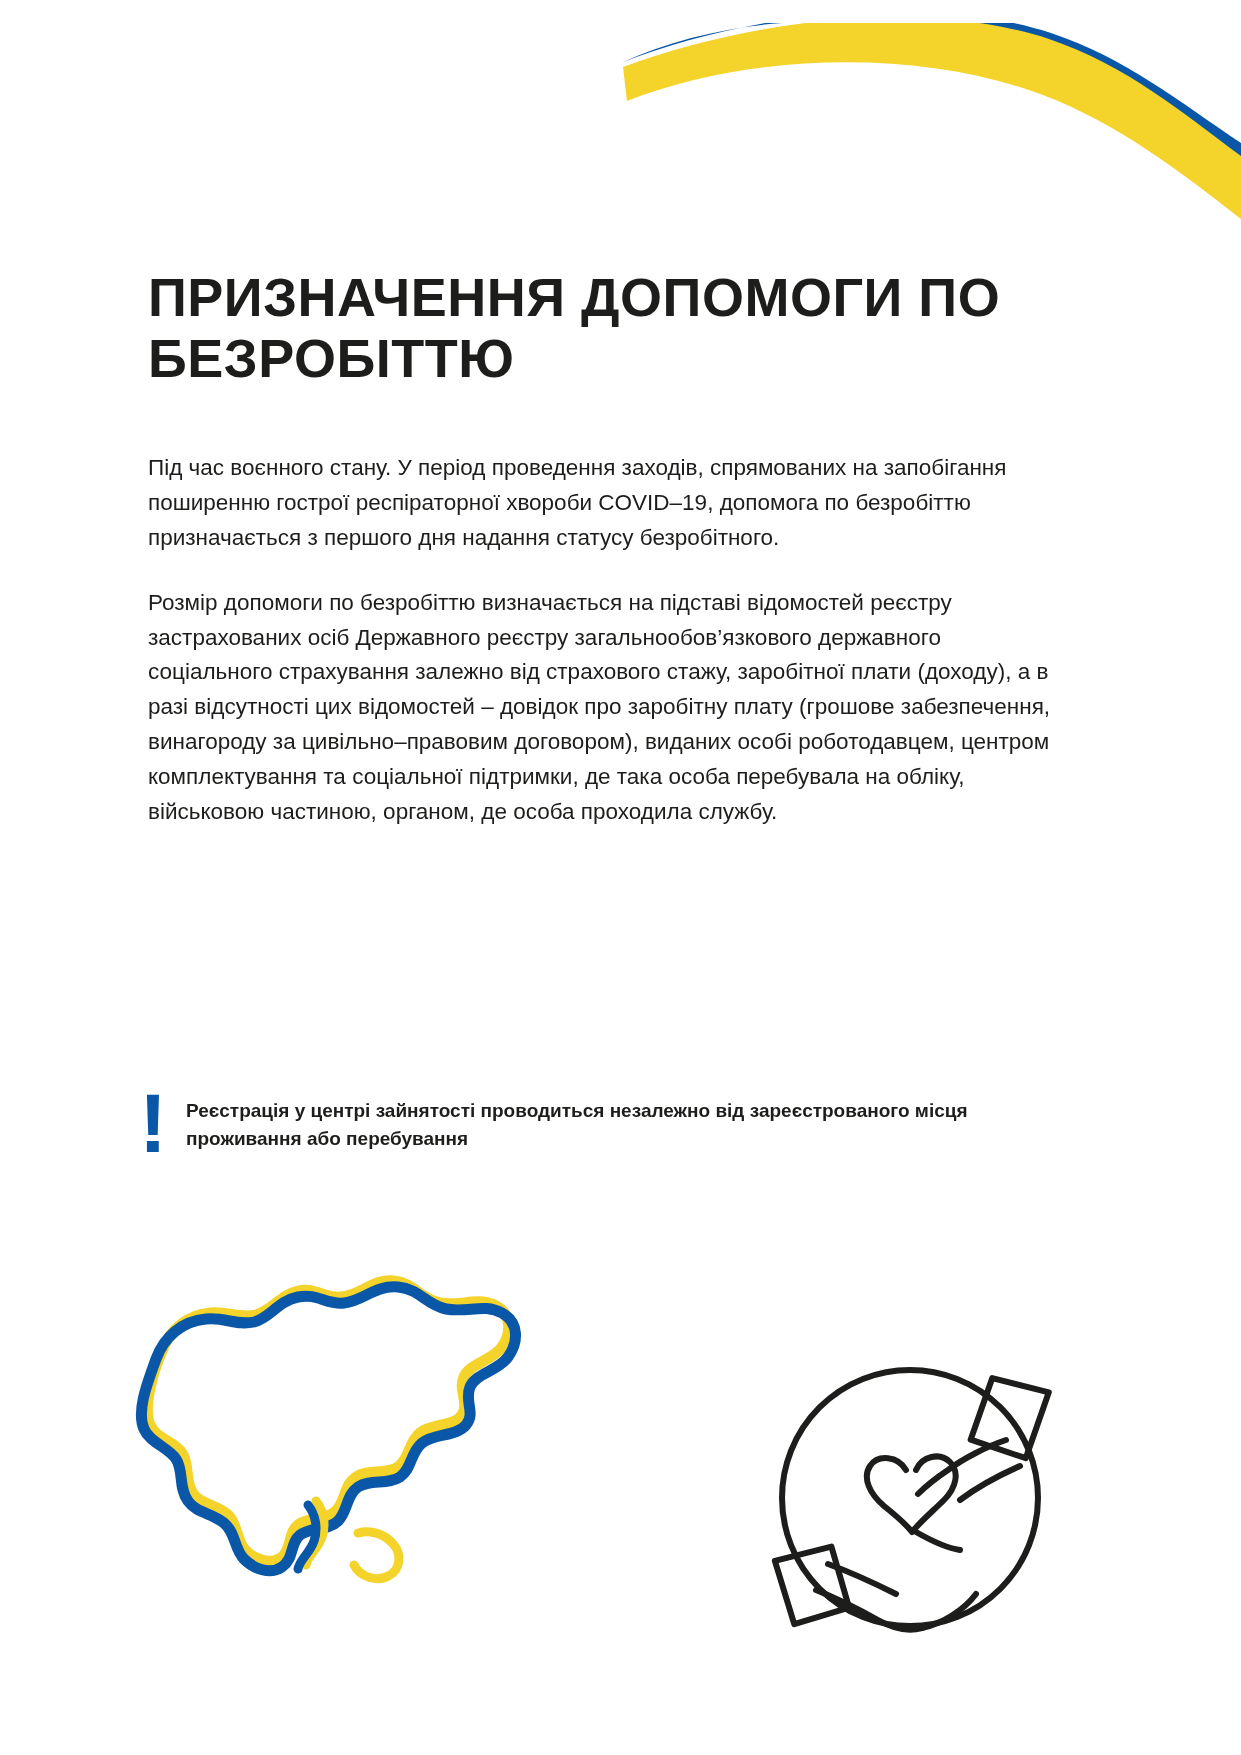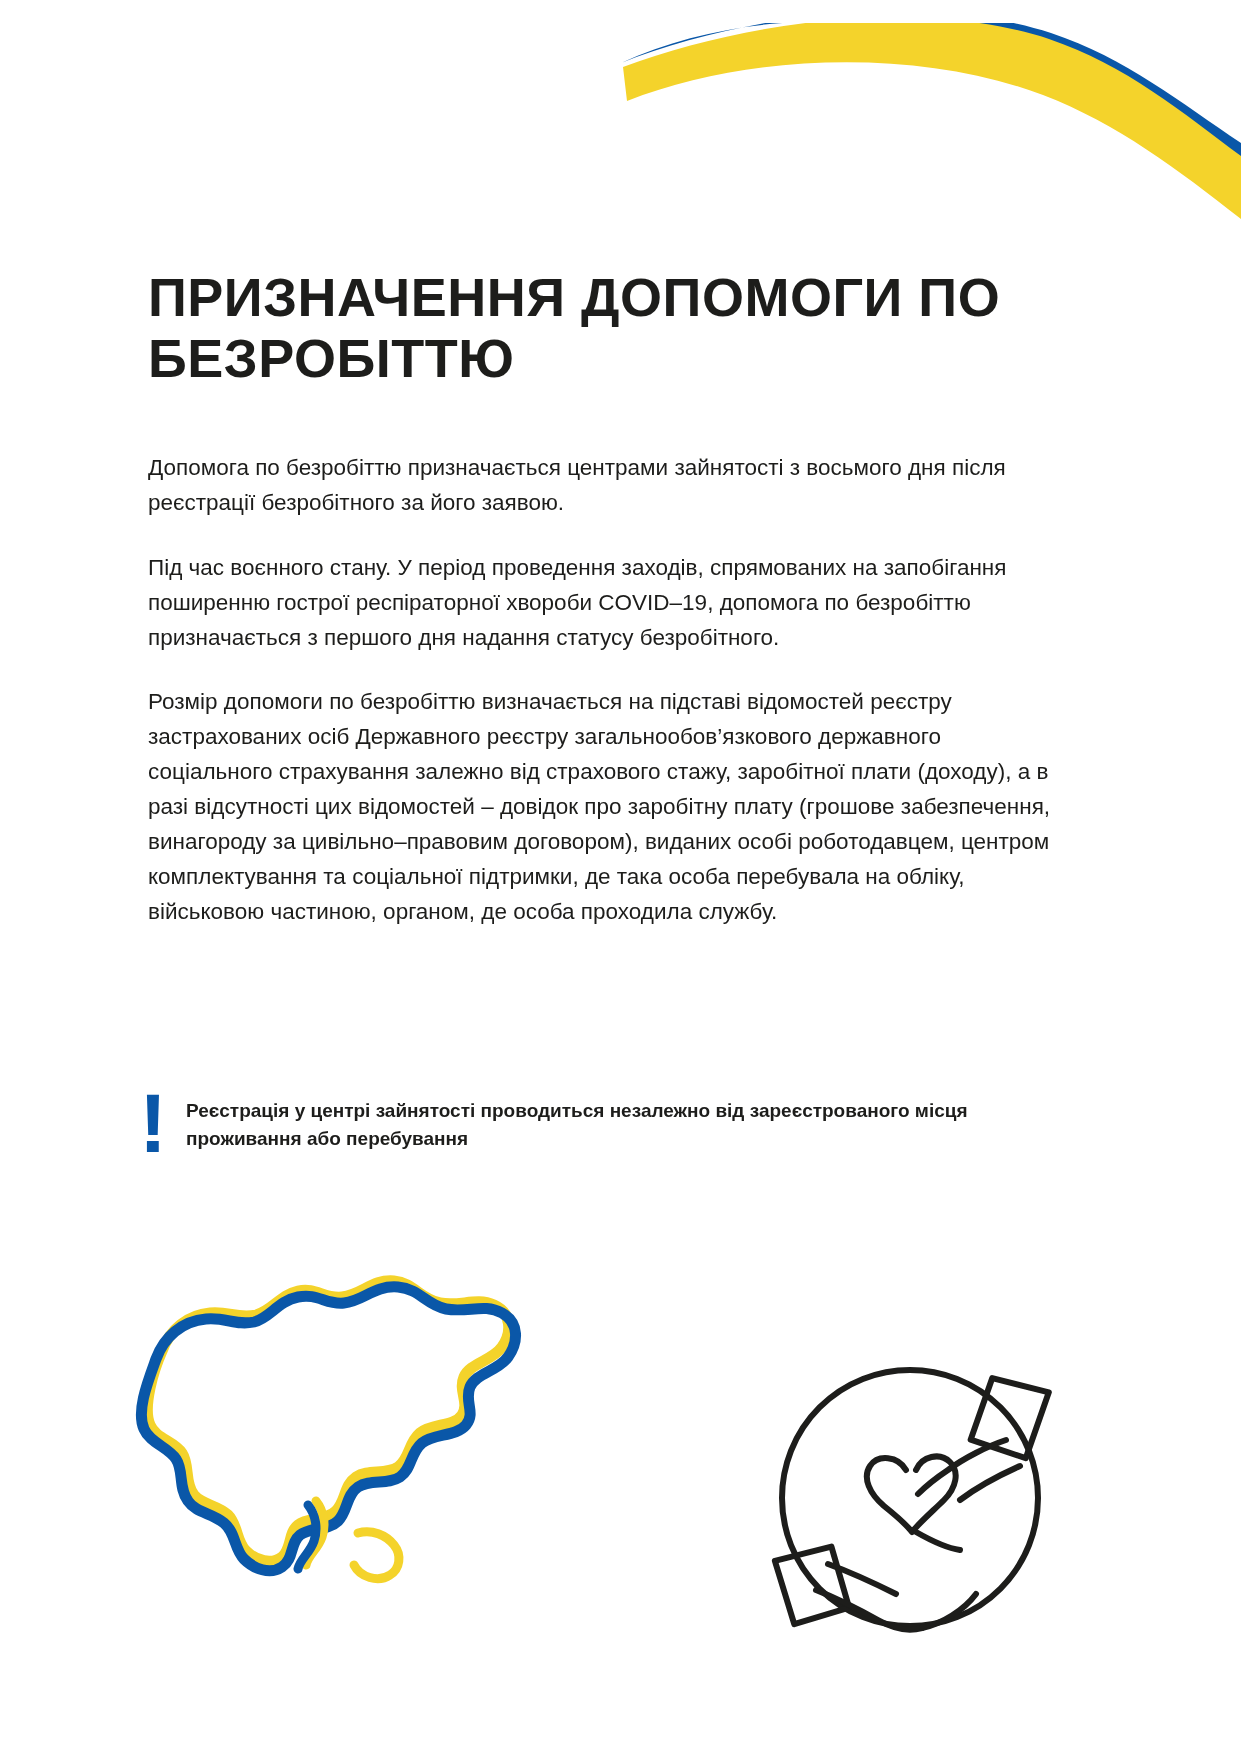--- a/index.html
+++ b/index.html
@@ -115,21 +115,20 @@
 
   <svg class="ribbon" viewBox="0 0 620 220" xmlns="http://www.w3.org/2000/svg">
     <path d="M0 40 C 140 -25, 330 -10, 450 60 C 520 100, 570 150, 620 195 L 620 120 C 560 80, 505 35, 430 10 C 300 -32, 120 -8, 0 40 Z" fill="#0a57a8"></path>
     <path d="M0 40 C 120 -8, 300 -32, 430 10 C 505 35, 560 80, 620 120 L 620 190 C 555 135, 495 90, 420 62 C 295 16, 130 18, 10 68 Z" fill="#f4d32b" opacity="0"></path>
     <path d="M2 44 C 125 -2, 300 -26, 428 16 C 505 42, 562 90, 620 133 L 620 196 C 556 146, 497 101, 422 72 C 297 25, 128 30, 6 78 Z" fill="#f4d32b"></path>
   </svg>
 
   <h1 class="title">ПРИЗНАЧЕННЯ ДОПОМОГИ ПО БЕЗРОБІТТЮ</h1>
 
   <div class="body-copy">
-    <p>Допомога по безробіттю призначається центрами зайнятості з восьмого дня після реєстрації безробітного за його заявою.</p>
     <p>Під час воєнного стану. У період проведення заходів, спрямованих на запобігання поширенню гострої респіраторної хвороби COVID–19, допомога по безробіттю призначається з першого дня надання статусу безробітного.</p>
     <p>Розмір допомоги по безробіттю визначається на підставі відомостей реєстру застрахованих осіб Державного реєстру загальнообов’язкового державного соціального страхування залежно від страхового стажу, заробітної плати (доходу), а в разі відсутності цих відомостей – довідок про заробітну плату (грошове забезпечення, винагороду за цивільно–правовим договором), виданих особі роботодавцем, центром комплектування та соціальної підтримки, де така особа перебувала на обліку, військовою частиною, органом, де особа проходила службу.</p>
   </div>
 
   <div class="callout">
     <div class="callout-mark">!</div>
     <div class="callout-text">Реєстрація у центрі зайнятості проводиться незалежно від зареєстрованого місця проживання або перебування</div>
   </div>
 
   <svg class="map-illustration" viewBox="0 0 470 360" xmlns="http://www.w3.org/2000/svg">

